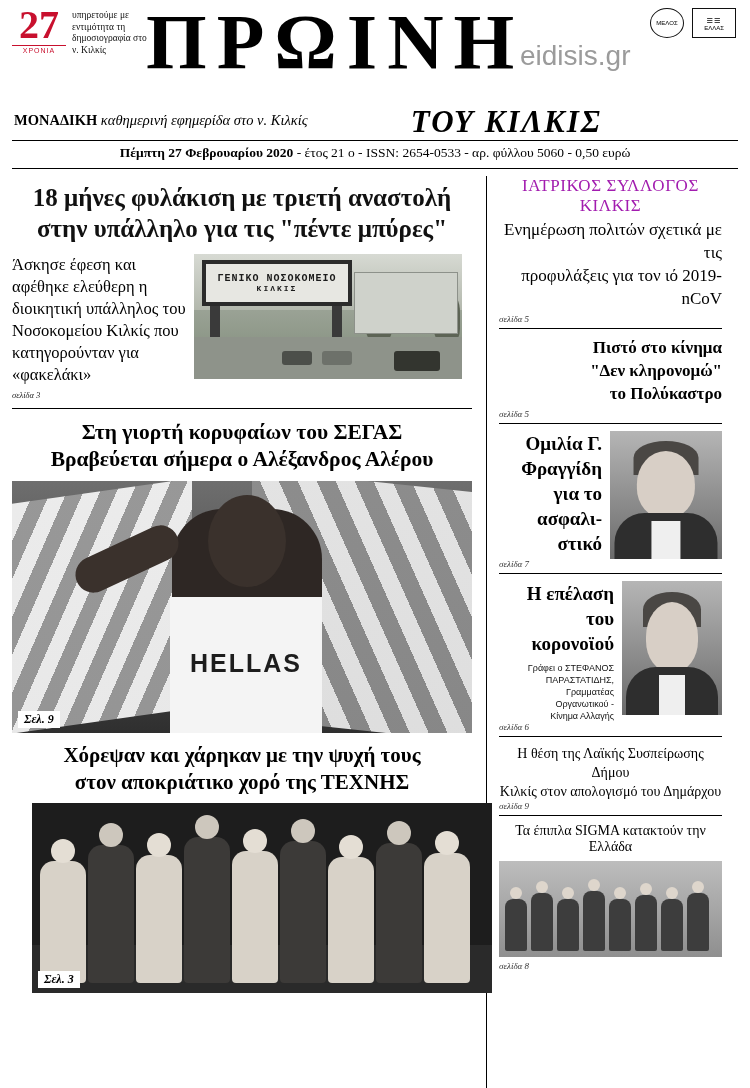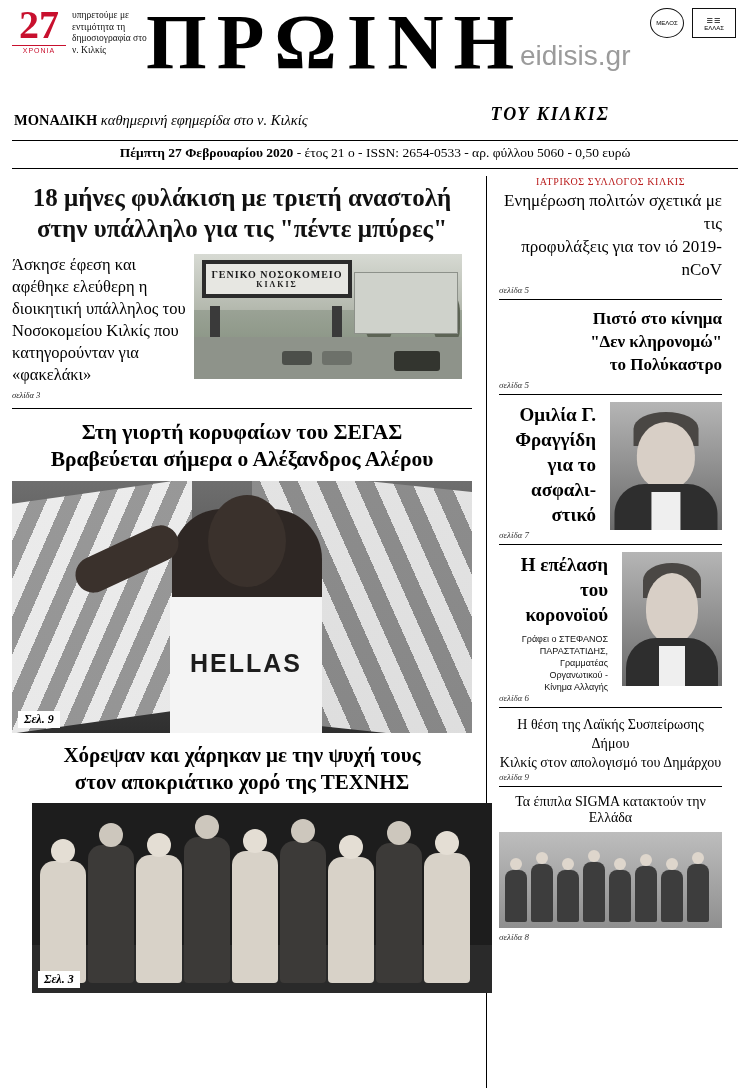--- a/index.html
+++ b/index.html
@@ -55,23 +55,23 @@
     font-size:6px; font-family:"Liberation Sans", sans-serif;
   }
   .logo-box .bars { font-size:11px; letter-spacing:1px; line-height:10px; }
   .tagline-left {
     position:absolute; left:14px; top:112px;
     font-family:"Liberation Serif", serif; font-size:14.5px;
   }
   .tagline-left b { font-weight:bold; }
   .tagline-left i { font-style:italic; }
   .tou-kilkis {
-    position:absolute; right:140px; top:104px;
+    position:absolute; right:148px; top:104px;
     font-family:"Liberation Serif", serif; font-weight:bold; font-style:italic;
-    font-size:18px; letter-spacing:2px;
+    font-size:31px; letter-spacing:2px;
   }
   .rule-top { position:absolute; left:12px; right:12px; top:140px; border-top:1.5px solid #000; }
   .dateline {
     position:absolute; left:0; right:0; top:145px; text-align:center;
     font-family:"Liberation Serif", serif; font-size:13.5px;
   }
   .dateline .bold { font-weight:bold; }
   .rule-top2 { position:absolute; left:12px; right:12px; top:168px; border-top:1.5px solid #000; }
 
   
@@ -111,57 +111,57 @@
 
   
   .third-head {
     font-family:"Liberation Serif", serif; font-weight:bold;
     font-size:21px; line-height:27px; text-align:center; margin:9px 0 7px 0;
   }
   .third-photo { width:100%; height:190px; position:relative; overflow:hidden; background:#c9c9c9; }
 
   
   .r-kicker {
-    font-family:"Liberation Serif", serif; font-size:10px; text-align:center;
-    letter-spacing:.6px; color:#b91c1c; margin-bottom:2px;
+    font-family:"Liberation Serif", serif; font-size:17px; text-align:center;
+    letter-spacing:.6px; color:#a21caf; margin-bottom:2px;
   }
   .r-head {
     font-family:"Liberation Serif", serif; font-size:17px; line-height:23px;
     text-align:right; margin:0 0 4px 0;
   }
   .r-head.bold { font-weight:bold; }
   .r-page {
     font-family:"Liberation Serif", serif; font-size:9px; font-style:italic; color:#333;
     margin-bottom:4px;
   }
   .r-rule { border-top:1px solid #000; margin:4px 0 7px 0; }
-  .r-flex { display:flex; gap:14px; align-items:flex-start; }
+  .r-flex { display:flex; gap:8px; align-items:flex-start; }
   .r-photo { background:#cfcfcf; position:relative; overflow:hidden; }
   .r-head-bigbold {
     font-family:"Liberation Serif", serif; font-weight:bold; font-size:19px;
     line-height:25px; text-align:right;
   }
   .r-byline {
     font-family:"Liberation Sans", sans-serif; font-size:9px; line-height:12px;
     text-align:right; color:#111; margin-top:6px;
   }
   .r-small-head {
     font-family:"Liberation Serif", serif; font-size:14px; line-height:19px;
     text-align:center;
   }
   .r-sigma { font-family:"Liberation Serif", serif; font-size:14px; text-align:center; margin-bottom:6px;}
 
   
   .ph-hospital { background:linear-gradient(#b9bdb6 0%, #9aa295 45%, #7d8a77 100%); }
   .ph-hospital .sky { position:absolute; inset:0 0 55% 0; background:linear-gradient(#d7dad3,#b3b8ad); }
   .ph-hospital .gate {
-    position:absolute; left:8px; top:6px; width:150px; height:38px;
+    position:absolute; left:8px; top:6px; width:150px; height:46px;
     border:4px solid #2b2b2b; background:#e7e7e2;
     display:flex; align-items:center; justify-content:center; flex-direction:column;
-    font-family:Liberation Serif, serif; font-weight:bold; color:#1b1b1b;
+    font-family:Liberation Mono, monospace; font-weight:bold; color:#1b1b1b;
   }
   .ph-hospital .gate .l1 { font-size:10px; letter-spacing:1px; }
   .ph-hospital .gate .l2 { font-size:8px; letter-spacing:2px; }
   .ph-hospital .post-l, .ph-hospital .post-r {
     position:absolute; top:52px; width:10px; height:58px; background:#3a3a3a;
   }
   .ph-hospital .post-l { left:16px; } .ph-hospital .post-r { left:138px; }
   .ph-hospital .bld {
     position:absolute; right:4px; top:18px; width:104px; height:62px;
     background:#cfd2cb; border:1px solid #8d918a;

